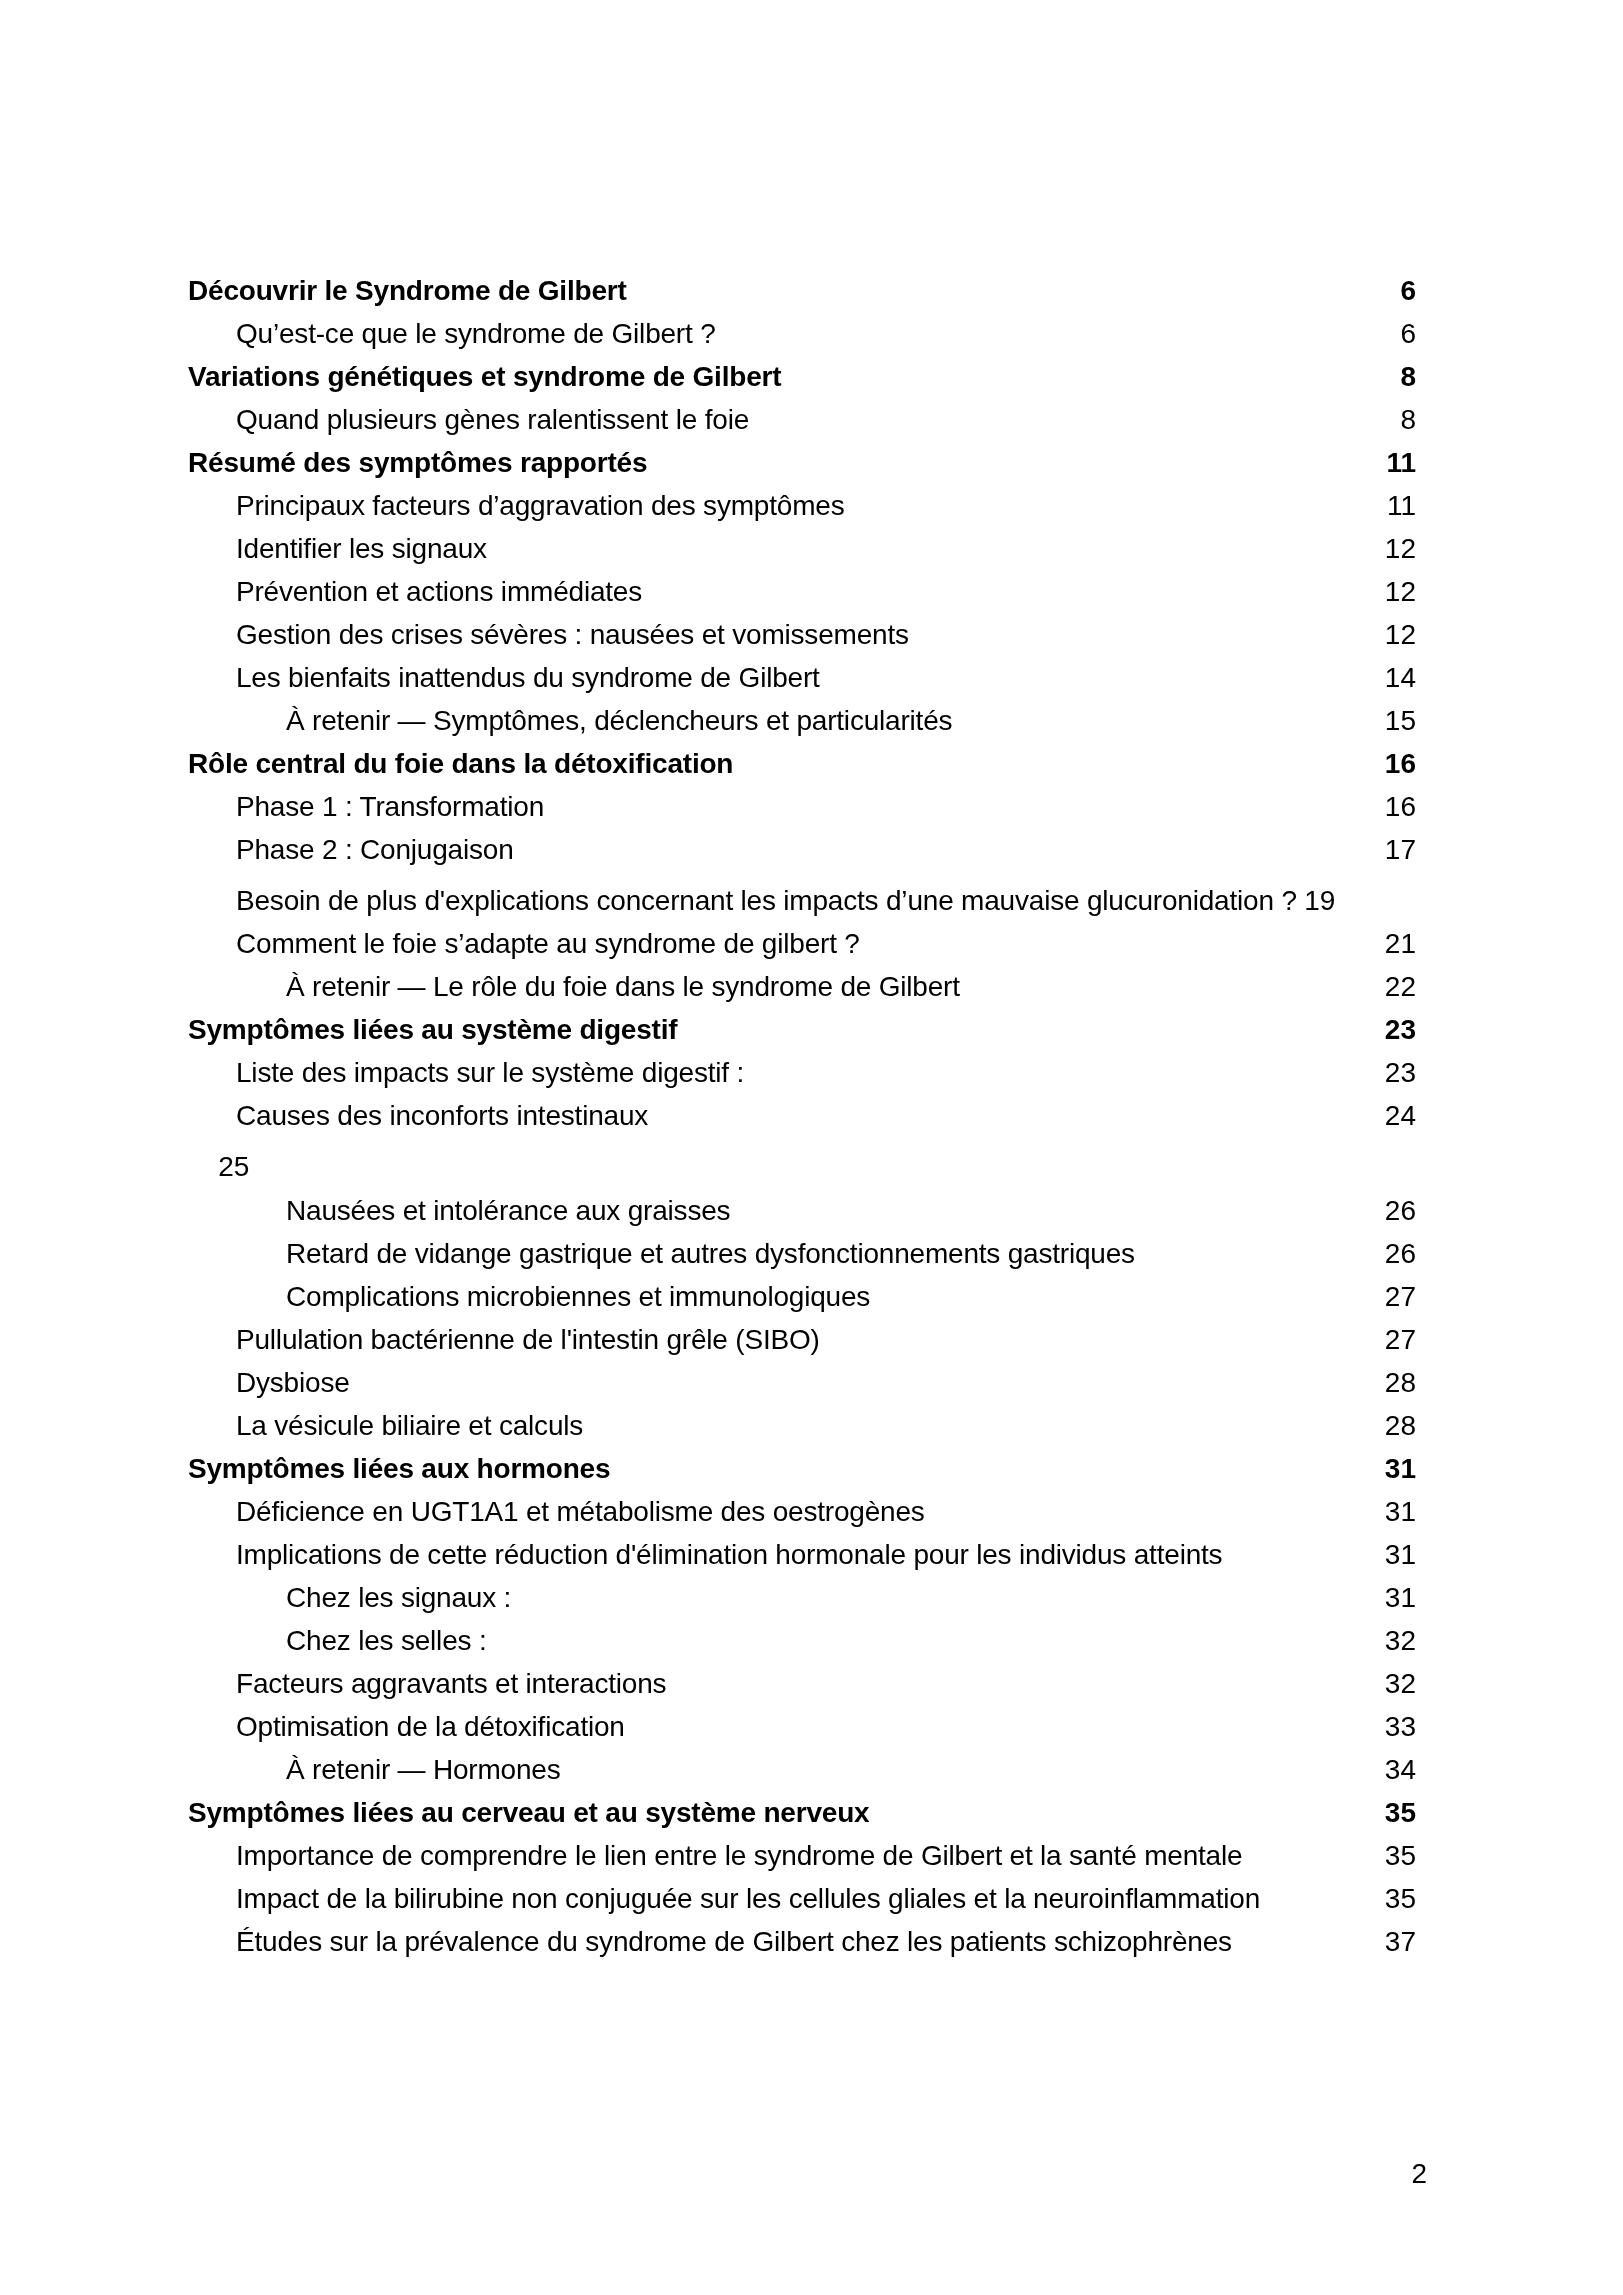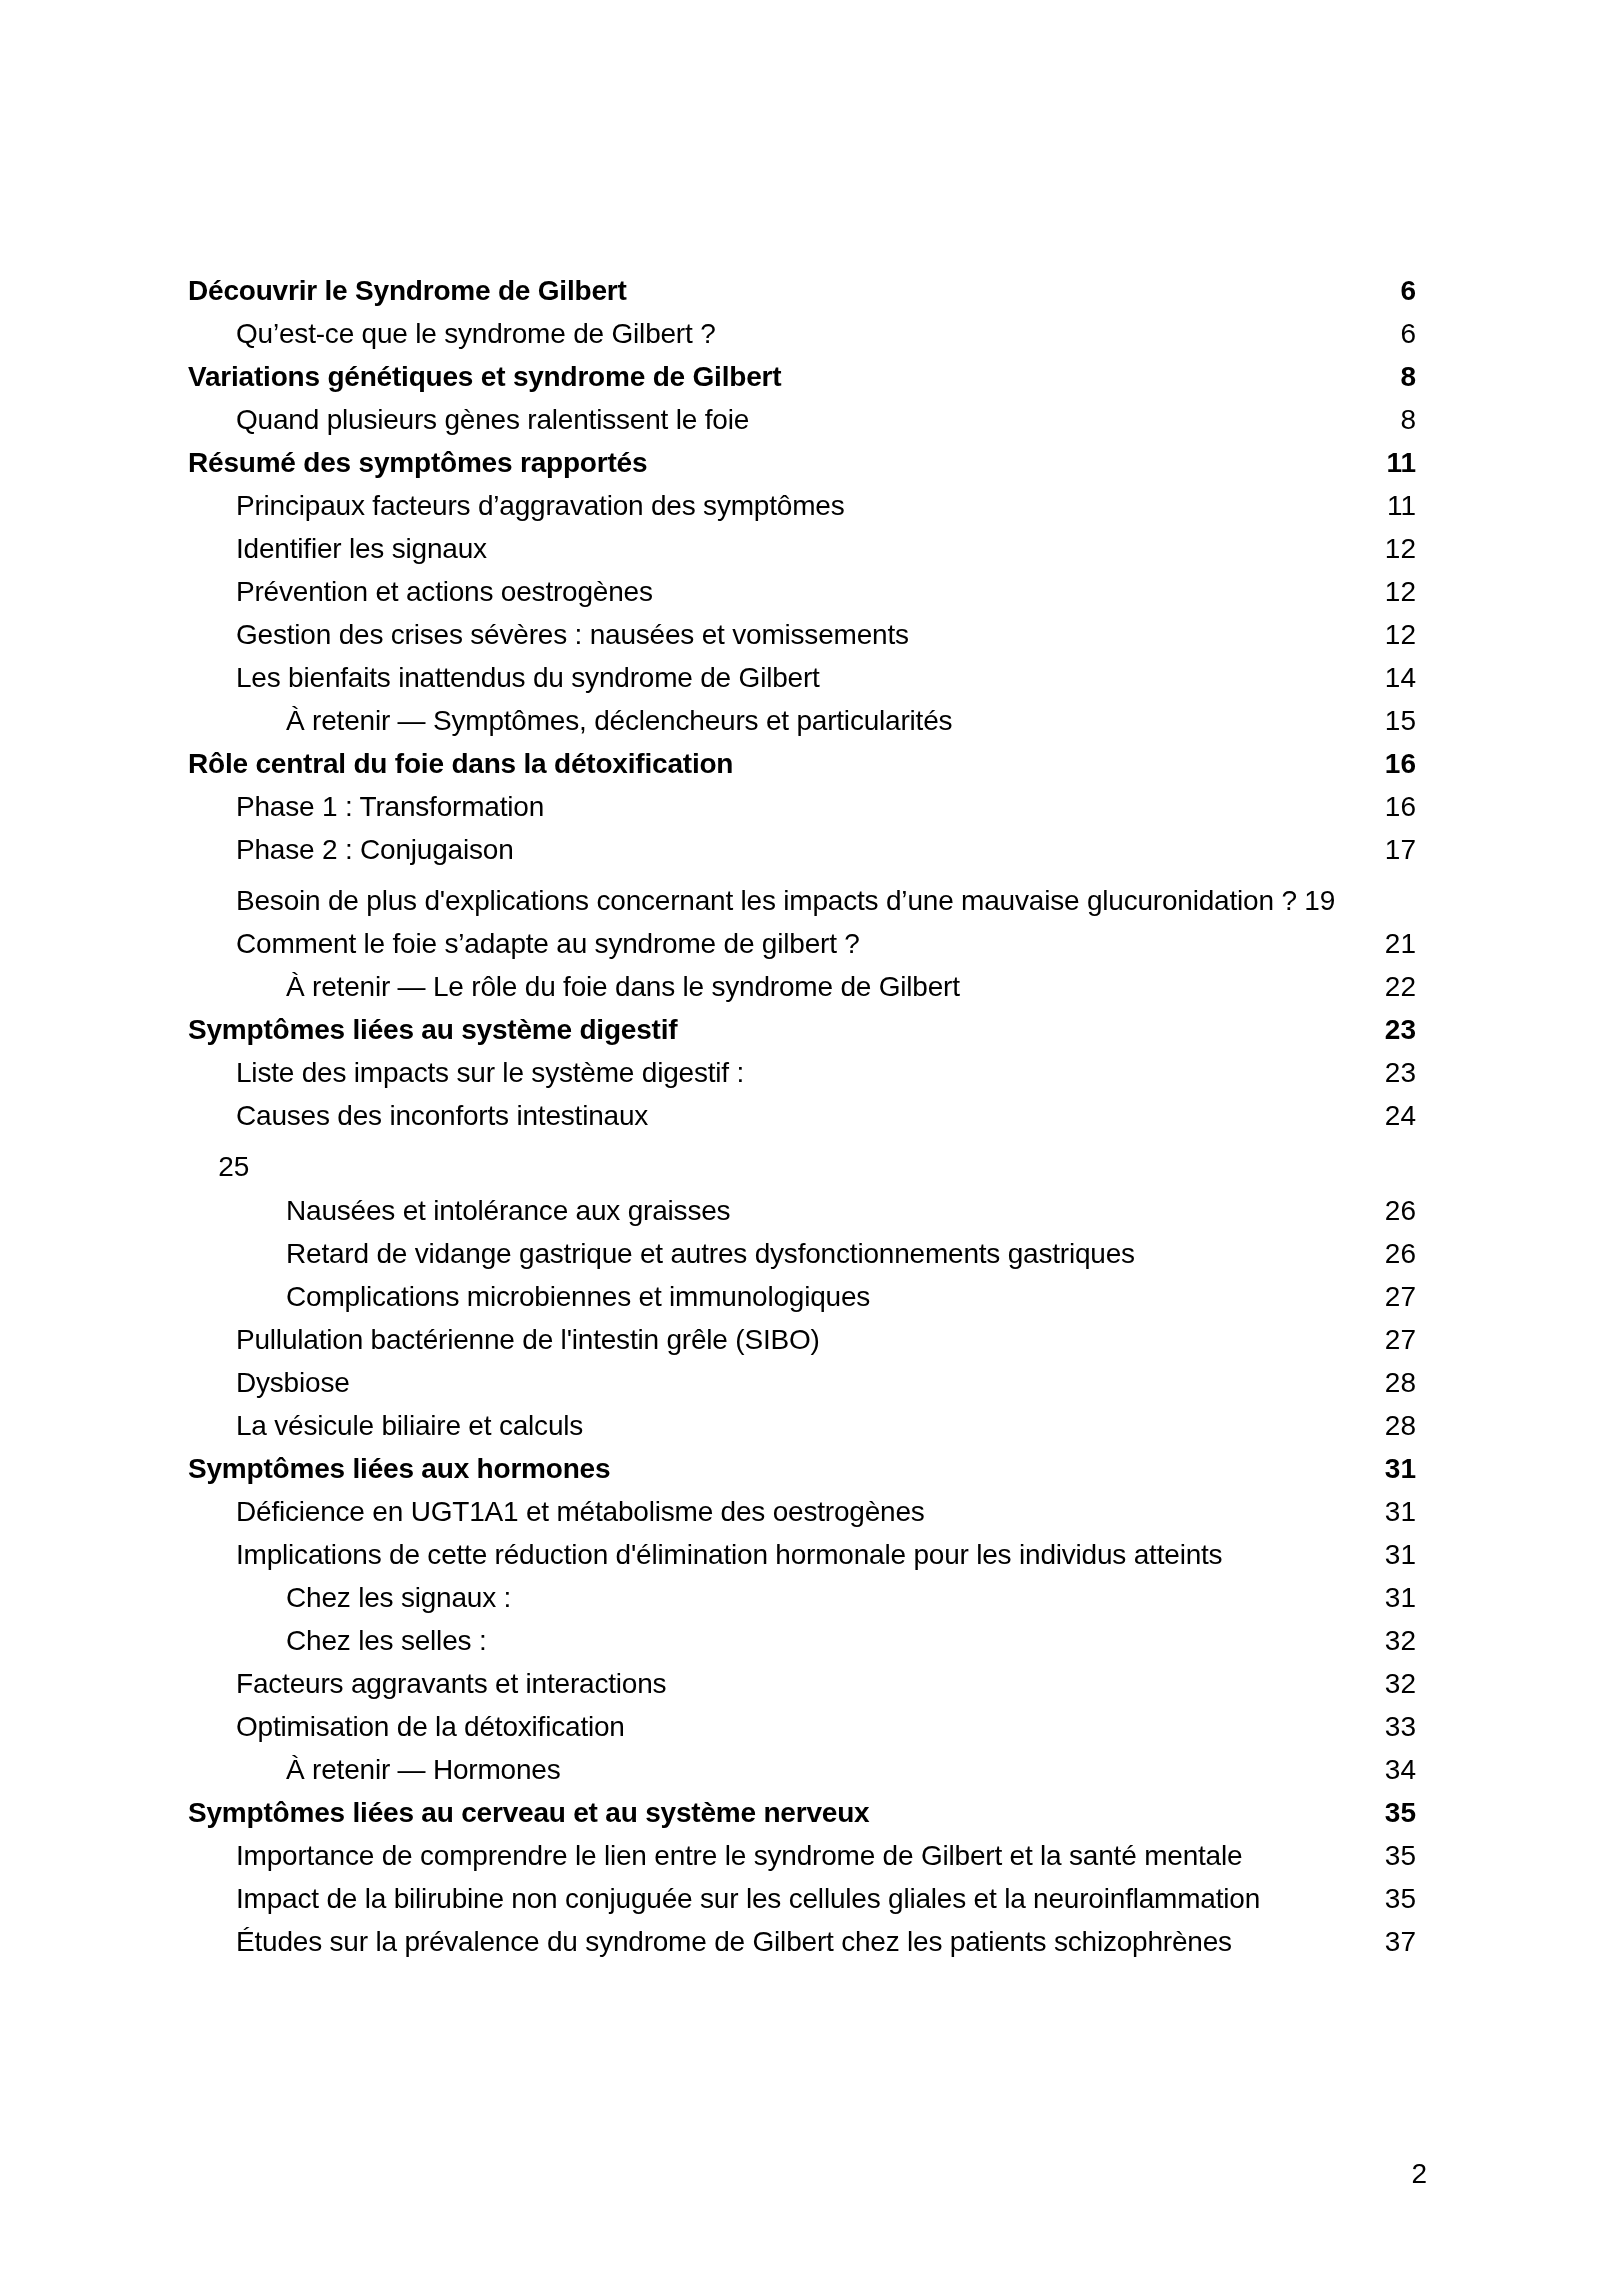--- a/index.html
+++ b/index.html
@@ -84,21 +84,21 @@
     </div>
   <div class="row l1">
       <span class="title">Principaux facteurs d’aggravation des symptômes</span>
       <span class="page">11</span>
     </div>
   <div class="row l1">
       <span class="title">Identifier les signaux</span>
       <span class="page">12</span>
     </div>
   <div class="row l1">
-      <span class="title">Prévention et actions oestrogènes</span>
+      <span class="title">Prévention et actions immédiates</span>
       <span class="page">12</span>
     </div>
   <div class="row l1">
       <span class="title">Gestion des crises sévères : nausées et vomissements</span>
       <span class="page">12</span>
     </div>
   <div class="row l1">
       <span class="title">Les bienfaits inattendus du syndrome de Gilbert</span>
       <span class="page">14</span>
     </div>

